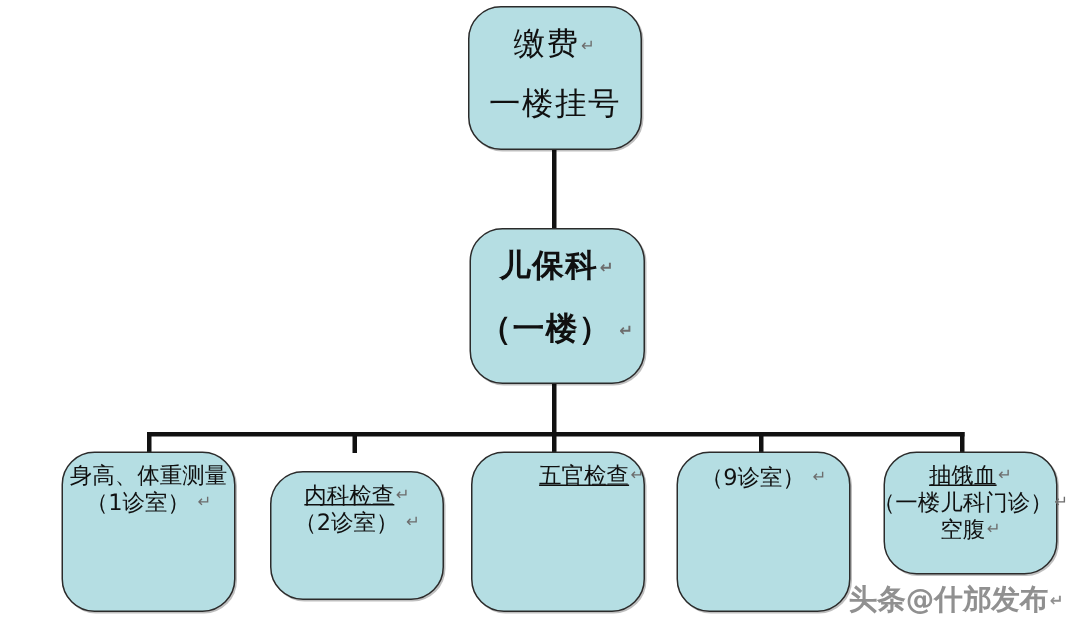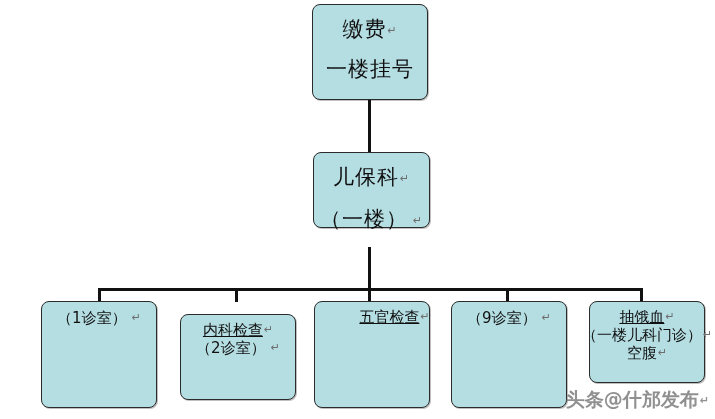--- a/index.html
+++ b/index.html
@@ -17,21 +17,21 @@
     background: #ffffff;
     overflow: hidden;
   }
 
   
   .node {
     position: absolute;
     box-sizing: border-box;
     background: #b5dee3;
     border: 1.6px solid #2b2b2b;
-    border-radius: 8px;
+    border-radius: 22px;
     display: flex;
     flex-direction: column;
     align-items: center;
     z-index: 3;
     box-shadow: 1px 1px 0 rgba(0,0,0,0.25);
   }
   .node .line {
     display: block;
     white-space: nowrap;
     color: #101010;
@@ -119,30 +119,31 @@
   <div class="conn v" style="left:506px; top:288px; height:14px;"></div>
   <div class="conn v" style="left:640px; top:288px; height:14px;"></div>
 
   <div class="node node-top" style="left:312px; top:4px; width:116px; height:96px;">
     <span class="line l1">
       <span>缴费</span><span class="ret">↵</span>
     </span>
     <span class="line l2">一楼挂号</span>
   </div>
 
-  <div class="node node-mid" style="left:313px; top:152px; width:117px; height:76px;">
+  <div class="node node-mid" style="left:313px; top:152px; width:117px; height:104px;font-weight:bold;">
     <span class="line l1">
       <span>儿保科</span><span class="ret">↵</span>
     </span>
     <span class="line l2">
       <span>（一楼）</span><span class="ret ret-sp">↵</span>
     </span>
   </div>
 
   <div class="node node-leaf" style="left:41px; top:301px; width:116px; height:107px;">
+    <span class="line l1">身高、体重测量</span>
     <span class="line l2">
       <span>（1诊室）</span><span class="ret ret-sp">↵</span>
     </span>
   </div>
 
   <div class="node node-leaf" style="left:180px; top:314px; width:116px; height:86px;">
     <span class="line l1">
       <span class="u-line">内科检查</span><span class="ret">↵</span>
     </span>
     <span class="line l2">

